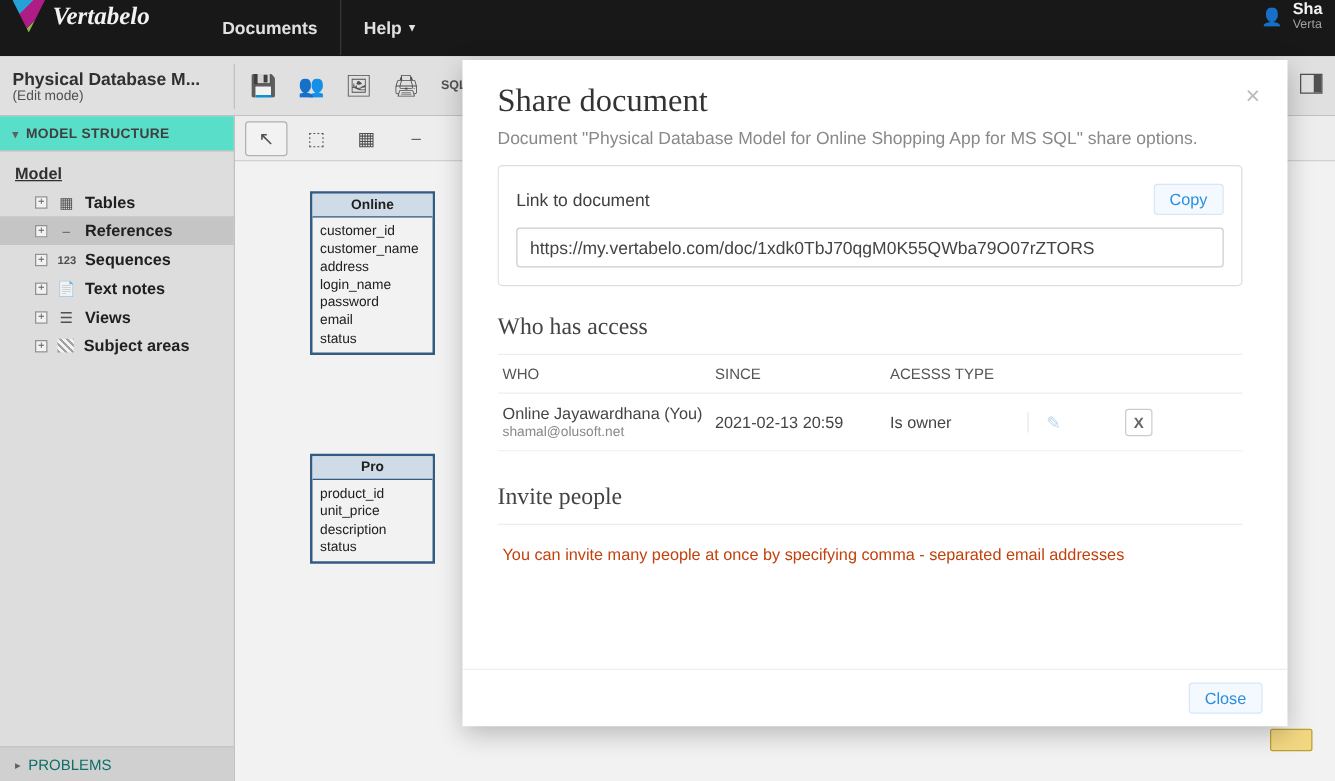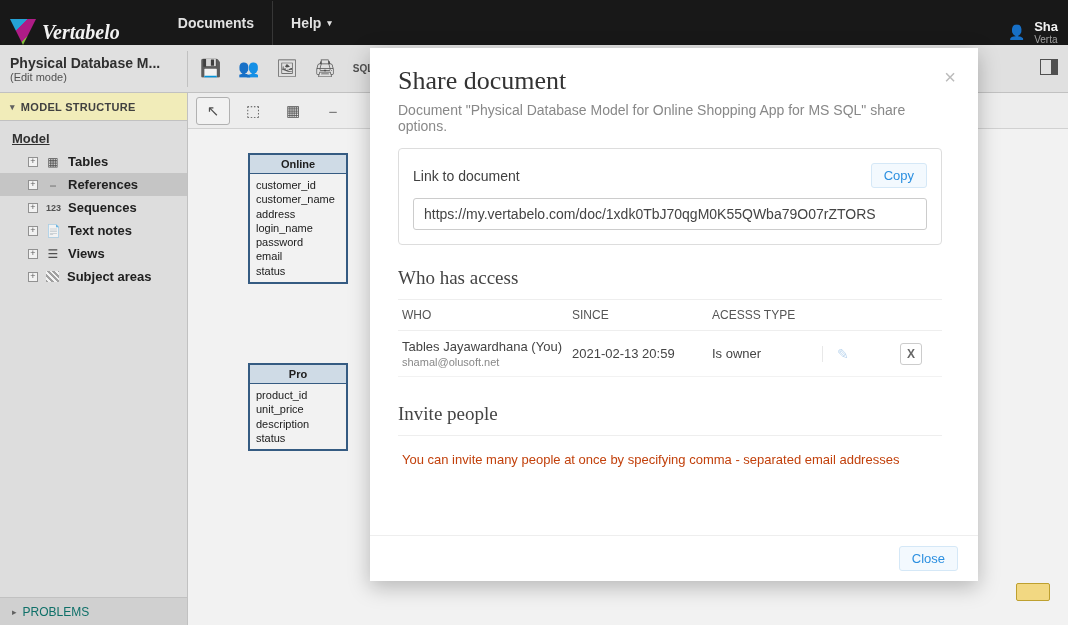--- a/index.html
+++ b/index.html
@@ -1,18 +1,18 @@
 <!DOCTYPE html>
 <html><head>
 <meta charset="utf-8">
 <style>
   * { box-sizing: border-box; margin: 0; padding: 0; }
   body { font-family: -apple-system, BlinkMacSystemFont, "Segoe UI", Arial, sans-serif; font-size: 13px; color: #333; width: 1068px; height: 625px; overflow: hidden; background: #fff; position: relative; }
   
-  .topbar { height: 45px; background: #1a1a1a; display: flex; align-items: flex-end; padding: 0 10px; color: #ddd; }
+  .topbar { height: 45px; background: #1a1a1a; display: flex; align-items: flex-start; padding: 0 10px; color: #ddd; }
   .logo { display: flex; align-items: center; gap: 6px; margin-right: 40px;}
   .logo-mark { width: 26px; height: 26px; background: linear-gradient(135deg,#27aae1 0 33%, #b81e8e 33% 66%, #8cc63f 66%); clip-path: polygon(0 0,100% 0,50% 100%);}
   .logo-text { font-family: Georgia,serif; font-size: 20px; font-style: italic; color: #fff; font-weight: 600;}
   .topnav { display: flex; align-items: center; gap: 0;}
   .topnav-item { padding: 0 18px; font-size: 14px; font-weight: 600; color: #eee; border-left: 1px solid #3a3a3a; line-height: 44px; display: flex; align-items: center; gap: 6px;}
   .topnav-item:first-child { border-left: none; }
   .chev { font-size: 9px; }
   .topuser { margin-left: auto; display: flex; align-items: center; gap: 8px; color: #ccc; }
   .topuser .u-icon { font-size: 14px; color: #bbb;}
   .u-lines { display: flex; flex-direction: column; line-height: 1.1; }
@@ -22,42 +22,42 @@
   .secbar { height: 48px; background: #ececec; border-bottom: 1px solid #ccc; display: flex; align-items: center; }
   .docname { width: 188px; padding: 4px 10px; border-right: 1px solid #ccc;}
   .docname-title { font-size: 14px; font-weight: 700; white-space: nowrap; overflow: hidden; text-overflow: ellipsis; }
   .docname-mode { font-size: 11px; color: #555;}
   .sectools { display: flex; align-items: center; gap: 0; padding-left: 4px; }
   .sectool { width: 38px; height: 36px; display: flex; align-items: center; justify-content: center; color: #555; font-size: 17px; }
   .righttool { margin-left: auto; padding-right: 10px; }
   
   .main { display: flex; height: 532px; }
   .sidebar { width: 188px; background: #e9e9e9; border-right: 1px solid #ccc; display: flex; flex-direction: column;}
-  .side-head { height: 28px; background: #fef9c3; border-bottom: 1px solid #ccc; display: flex; align-items: center; padding: 0 10px; font-size: 11px; font-weight: 700; color: #444; letter-spacing: .3px; text-align: center;}
+  .side-head { height: 28px; background: #5eead4; border-bottom: 1px solid #ccc; display: flex; align-items: center; padding: 0 10px; font-size: 11px; font-weight: 700; color: #444; letter-spacing: .3px; text-align: center;}
   .side-head::before { content: "▾"; margin-right: 6px; font-size: 9px; color: #666;}
   .tree { padding: 6px 0; font-size: 13px; }
   .tree-root { padding: 4px 12px; font-weight: 700; text-decoration: underline; }
   .tree-item { display: flex; align-items: center; gap: 8px; padding: 4px 10px 4px 28px; }
   .tree-item.sel { background: #d0d0d0; }
   .tw { width: 10px; height: 10px; border: 1px solid #999; display: inline-flex; align-items: center; justify-content: center; font-size: 9px; line-height: 1; color: #666; background: #fff;}
   .ti-icon { width: 14px; text-align: center; color: #555; font-size: 12px;}
   .ti-label { font-weight: 700; color: #222; }
   .side-foot { margin-top: auto; border-top: 1px solid #ccc; background: #dcdcdc; height: 28px; display: flex; align-items: center; padding: 0 12px; font-size: 12px; font-weight: 400; color: #0f766e;}
   .side-foot::before { content: "▸"; margin-right: 6px; font-size: 9px; color: #666;}
   .canvas-wrap { flex: 1; position: relative; background: #fff; }
   .canvas-toolbar { height: 36px; border-bottom: 1px solid #ddd; display: flex; align-items: center; gap: 6px; padding: 0 8px; background: #fafafa; }
   .ctool { width: 34px; height: 28px; display: flex; align-items: center; justify-content: center; color: #555; font-size: 15px; border:1px solid transparent; border-radius: 3px;}
   .ctool.active { border: 1px solid #bbb; background: #fff; }
   .erd { position: absolute; border: 2px solid #386089; background: #fff; font-size: 11px; color: #222; }
   .erd-head { background: #dbe7f3; border-bottom: 1px solid #386089; padding: 3px 6px; text-align: center; font-weight: 700; }
   .erd-body { padding: 4px 6px; }
   .erd-body div { line-height: 1.3; }
   
   .overlay { position: absolute; left: 0; top: 0; right: 0; bottom: 0; background: rgba(0,0,0,0.05); }
-  .modal { position: absolute; left: 370px; top: 48px; width: 608px; height: 533px; background: #fff; box-shadow: 0 6px 20px rgba(0,0,0,.25); display: flex; flex-direction: column; }
+  .modal { position: absolute; left: 370px; top: 48px; width: 660px; height: 533px; background: #fff; box-shadow: 0 6px 20px rgba(0,0,0,.25); display: flex; flex-direction: column; }
   .m-head { padding: 18px 28px 14px; position: relative; }
   .m-title { font-family: Georgia,"Times New Roman",serif; font-size: 26px; color: #333; font-weight: 400;}
   .m-sub { margin-top: 6px; font-size: 14px; color: #888;}
   .m-close { position: absolute; right: 22px; top: 18px; font-size: 20px; color: #bbb; cursor: pointer;}
   .m-body { flex: 1; overflow: hidden; position: relative; padding: 0 20px 0 28px;}
   .scrollarea { height: 380px; overflow-y: scroll; padding-right: 16px; padding-bottom: 40px; }
   .scrollarea::-webkit-scrollbar { width: 10px; }
   .scrollarea::-webkit-scrollbar-thumb { background: #c8c8c8; border-radius: 2px;}
   .scrollarea::-webkit-scrollbar-track { background: #f0f0f0; }
   .panel { border: 1px solid #ddd; border-radius: 4px; padding: 14px; margin-bottom: 22px;}
@@ -218,21 +218,21 @@
       <div class="tbl">
         <div class="tbl-head">
           <div>WHO</div>
           <div>SINCE</div>
           <div>ACESSS TYPE</div>
           <div></div>
             <div></div>
         </div>
         <div class="tbl-row">
           <div>
-            <div class="who-name">Tables Jayawardhana (You)</div>
+            <div class="who-name">Online Jayawardhana (You)</div>
             <div class="who-email">shamal@olusoft.net</div>
           </div>
           <div>2021-02-13 20:59</div>
           <div>Is owner</div>
           <div class="pencil">✎</div>
           <div class="xbtn">X</div>
         </div>
       </div>
 
       <div class="section-title" style="margin-top:26px;">Invite people</div>

